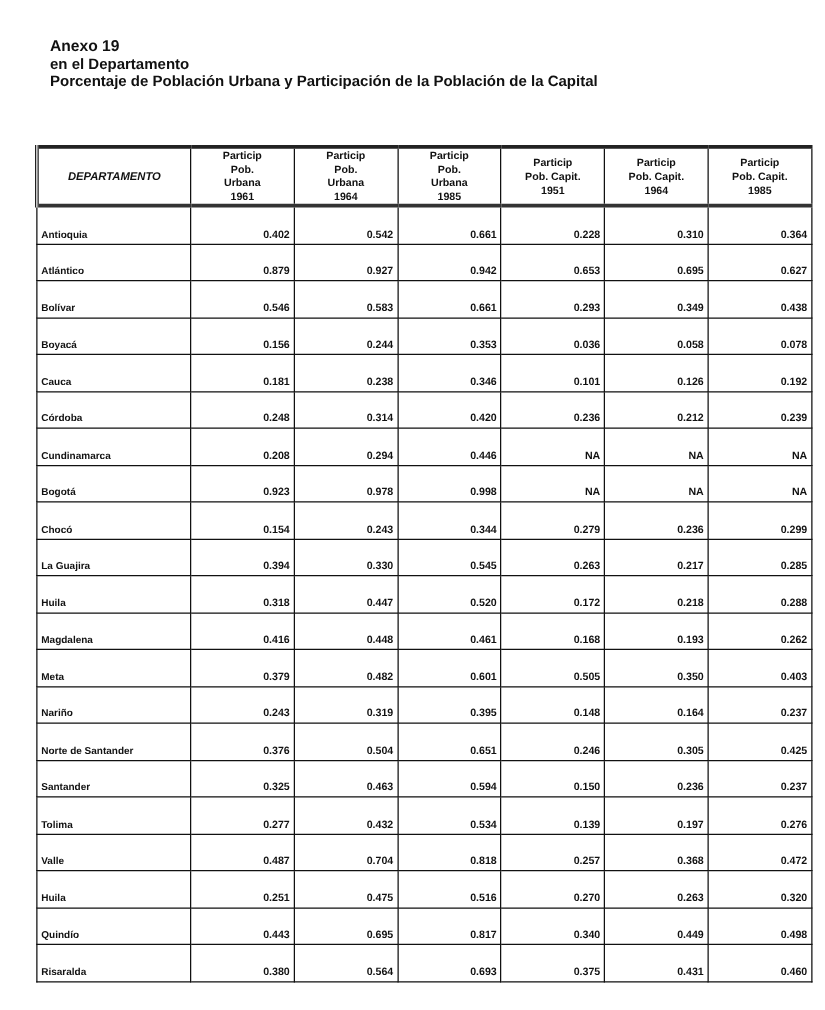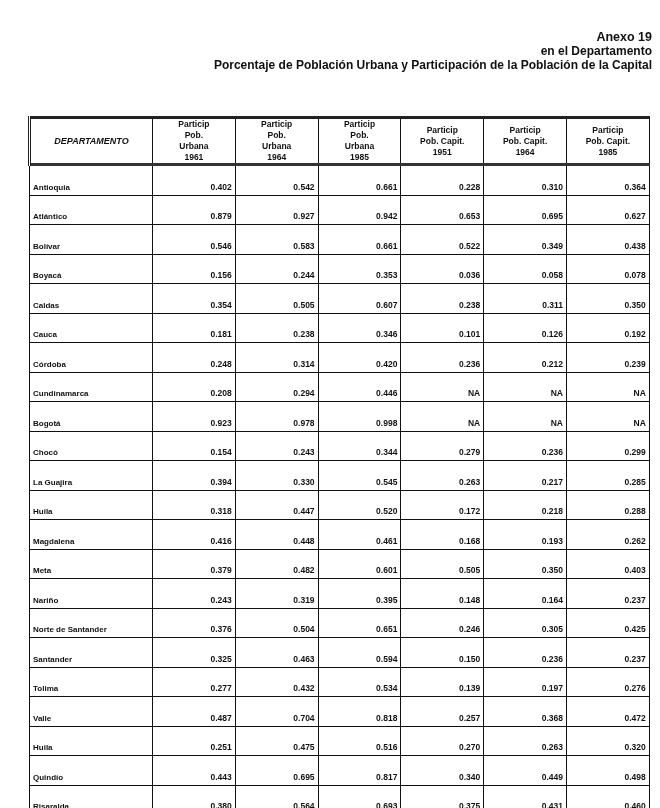--- a/index.html
+++ b/index.html
@@ -1,20 +1,20 @@
 <!DOCTYPE html>
 <html><head>
 <meta charset="utf-8">
 <style>
   html, body { margin: 0; padding: 0; background: #ffffff; }
   body {
     width: 660px; height: 808px; position: relative; overflow: hidden;
     font-family: "Liberation Sans", sans-serif; color: #111;
   }
-  .title-block { position: absolute; top: 30px; left: 0; width: 652px; text-align: right; }
+  .title-block { position: absolute; top: 30px; left: 0; width: 652px; text-align: left; }
   .title-block div { font-weight: bold; font-size: 12px; line-height: 14px; margin-left: 40px; }
   .title-block .t1 { font-size: 12.5px; }
 
   table {
     position: absolute; top: 116px; left: 28px;
     border-collapse: collapse; table-layout: fixed;
     width: 620px; font-size: 8.5px; font-weight: bold;
   }
   col.c0 { width: 123px; }
   col.cn { width: 82.8px; }
@@ -106,43 +106,34 @@
         <td class="num">0.942</td>
         <td class="num">0.653</td>
         <td class="num">0.695</td>
         <td class="num">0.627</td>
       </tr>
       <tr>
         <td class="name">Bolívar</td>
         <td class="num">0.546</td>
         <td class="num">0.583</td>
         <td class="num">0.661</td>
-        <td class="num">0.522</td>
+        <td class="num">0.293</td>
         <td class="num">0.349</td>
         <td class="num">0.438</td>
       </tr>
       <tr>
         <td class="name">Boyacá</td>
         <td class="num">0.156</td>
         <td class="num">0.244</td>
         <td class="num">0.353</td>
         <td class="num">0.036</td>
         <td class="num">0.058</td>
         <td class="num">0.078</td>
       </tr>
       <tr>
-        <td class="name">Caldas</td>
-        <td class="num">0.354</td>
-        <td class="num">0.505</td>
-        <td class="num">0.607</td>
-        <td class="num">0.238</td>
-        <td class="num">0.311</td>
-        <td class="num">0.350</td>
-      </tr>
-      <tr>
         <td class="name">Cauca</td>
         <td class="num">0.181</td>
         <td class="num">0.238</td>
         <td class="num">0.346</td>
         <td class="num">0.101</td>
         <td class="num">0.126</td>
         <td class="num">0.192</td>
       </tr>
       <tr>
         <td class="name">Córdoba</td>

